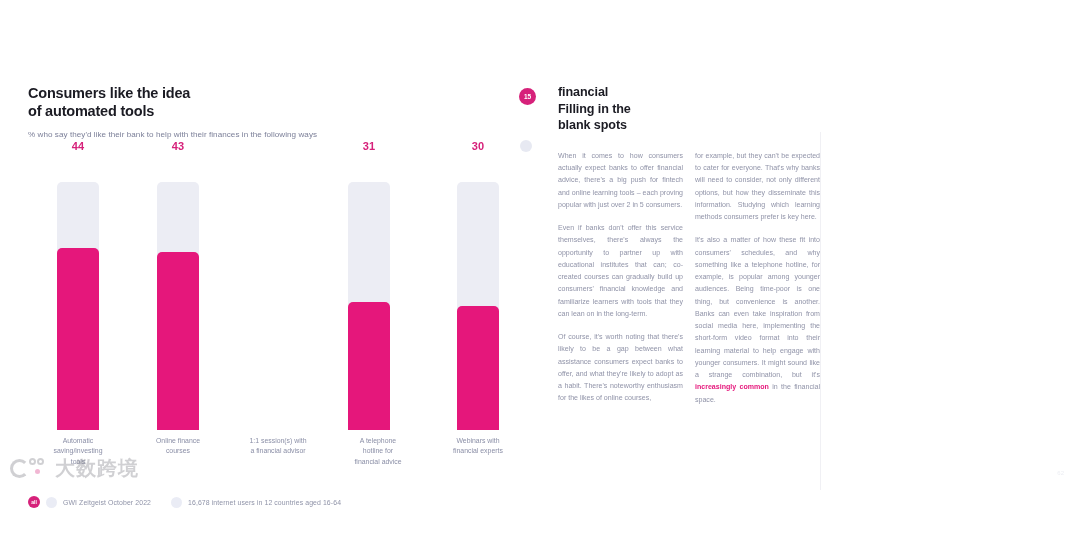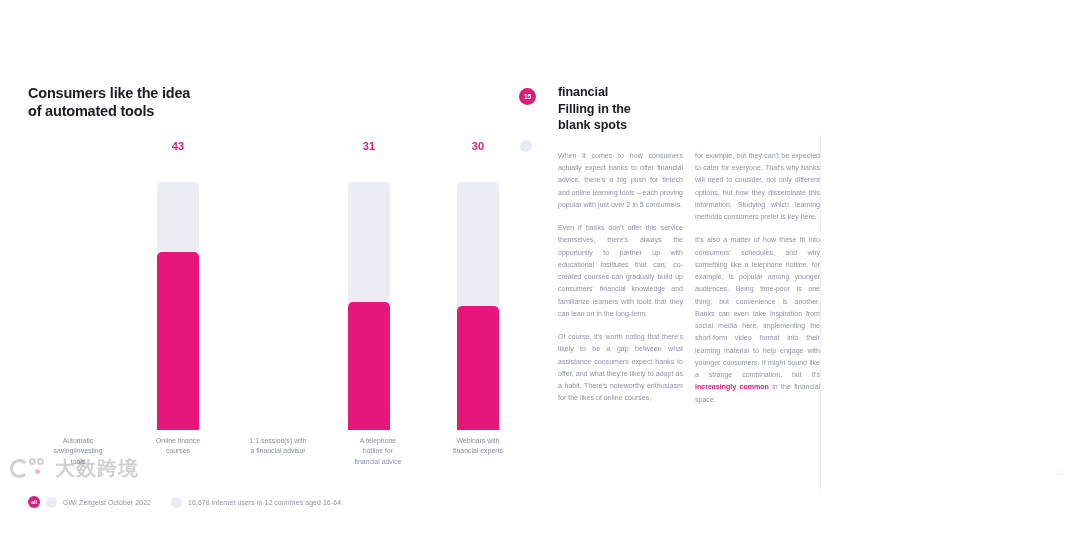--- a/index.html
+++ b/index.html
@@ -147,24 +147,31 @@
 
 <div class="page">
 
   <div class="chart-panel">
 
     <div>
       <div class="chart-title">
         <div>Consumers like the idea</div>
         <div>of automated tools</div>
       </div>
+      <div class="chart-subtitle">% who say they'd like their bank to help with their finances in the following ways</div>
       <div class="badge-circle">15</div>
     </div>
 
     <div class="bars" id="bars">
+        <div class="bar-col" style="left: 0px;">
+          <div class="bar-value" style="color: rgb(214, 33, 122);">44</div>
+          <div class="bar-track" style="background: rgb(236, 237, 244);">
+            <div class="bar-fill" style="height: 182px; background: rgb(229, 23, 123);"></div>
+          </div>
+        </div>
         <div class="bar-col" style="left: 100px;">
           <div class="bar-value" style="color: rgb(214, 33, 122);">43</div>
           <div class="bar-track" style="background: rgb(236, 237, 244);">
             <div class="bar-fill" style="height: 178px; background: rgb(229, 23, 123);"></div>
           </div>
         </div>
         <div class="bar-col" style="left: 291px;">
           <div class="bar-value" style="color: rgb(214, 33, 122);">31</div>
           <div class="bar-track" style="background: rgb(236, 237, 244);">
             <div class="bar-fill" style="height: 128px; background: rgb(229, 23, 123);"></div>

